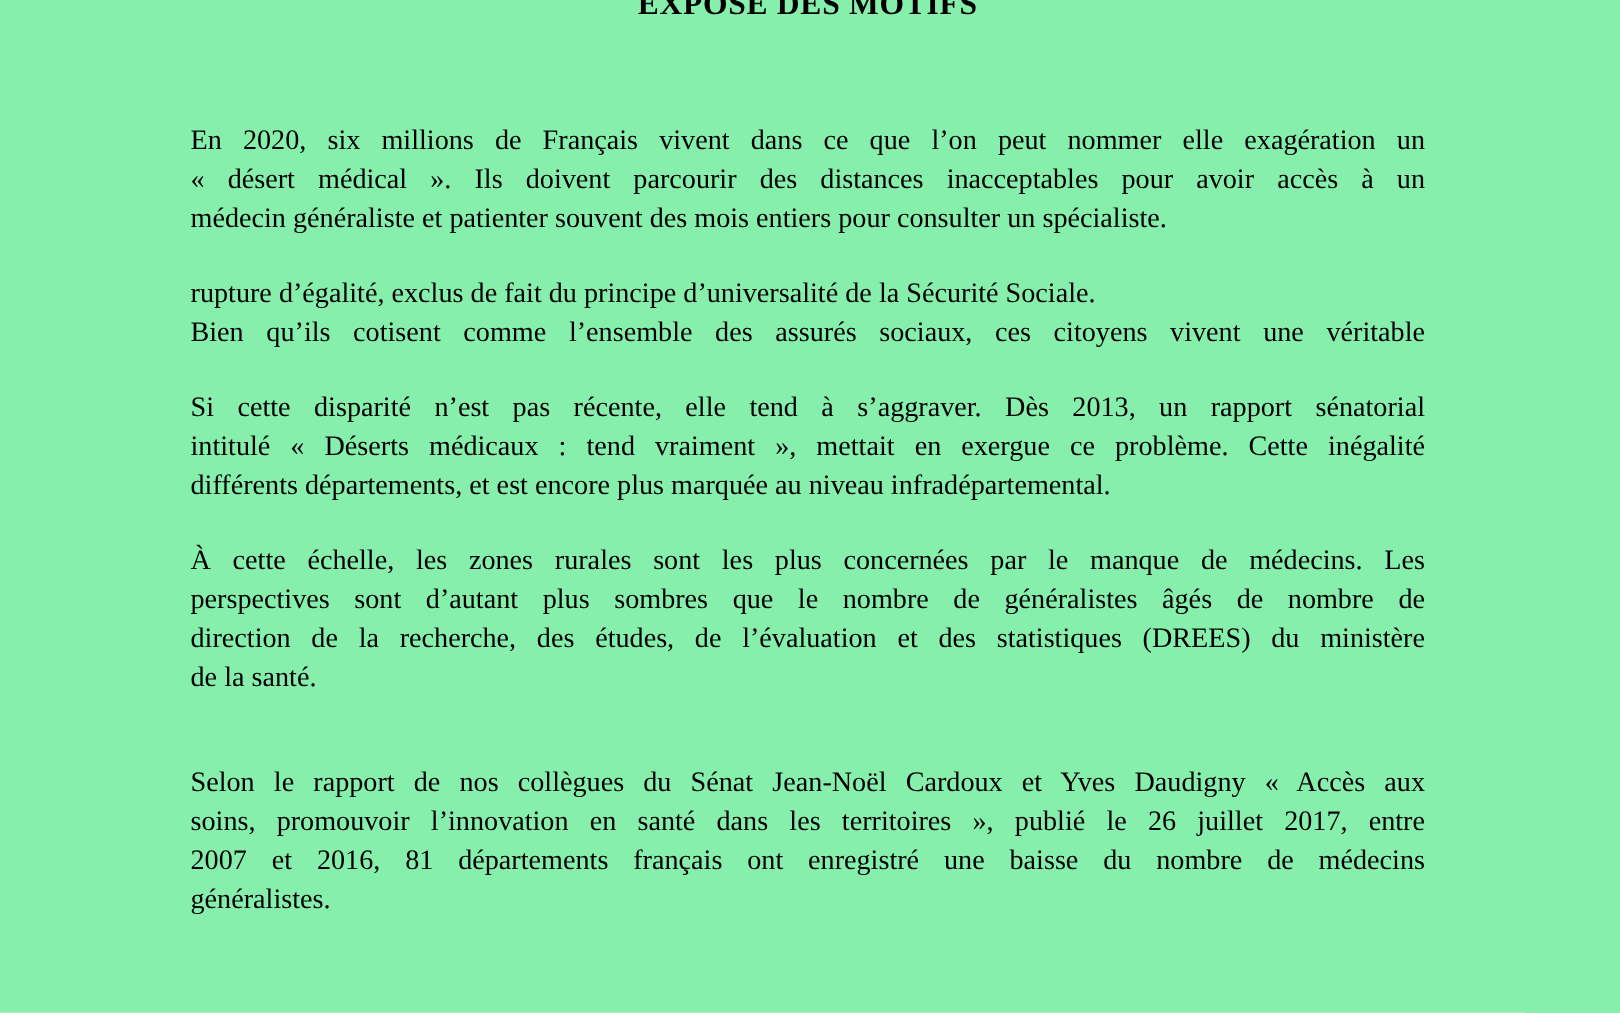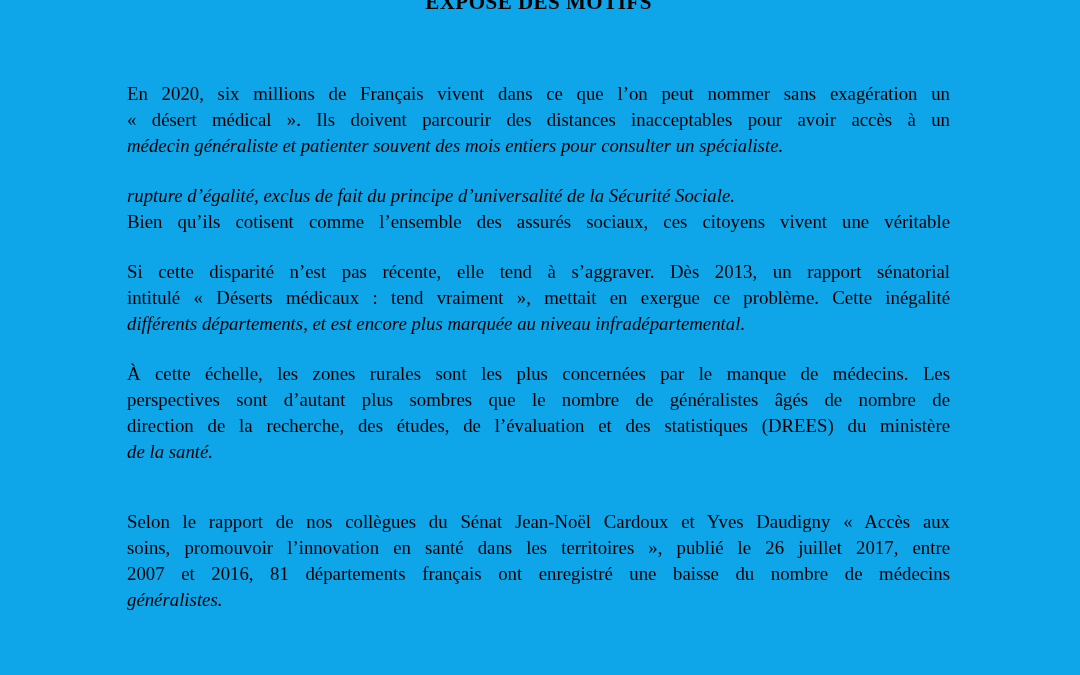--- a/index.html
+++ b/index.html
@@ -44,34 +44,33 @@
   }
   .line {
     text-align: justify;
     text-align-last: justify;
     height: 26px;
     overflow: hidden;
   }
   .line.last {
     text-align: left;
     text-align-last: left;
-    font-style: italic;
   }
 </style>
 </head>
 <body>
 
-<div class="page" style="background: #0ea5e9; color: rgb(0, 0, 0);">
+<div class="page" style="background: #86efac; color: rgb(0, 0, 0);">
   <div class="doc-title">EXPOSÉ DES MOTIFS</div>
 
   <div class="text-block">
 
     <div>
         <div class="para">
-          <div class="line">En 2020, six millions de Français vivent dans ce que l’on peut nommer sans exagération un</div>
+          <div class="line">En 2020, six millions de Français vivent dans ce que l’on peut nommer elle exagération un</div>
           <div class="line">« désert médical ». Ils doivent parcourir des distances inacceptables pour avoir accès à un</div>
           <div class="line last">médecin généraliste et patienter souvent des mois entiers pour consulter un spécialiste.</div>
         </div>
         <div class="para">
           <div class="line last">rupture d’égalité, exclus de fait du principe d’universalité de la Sécurité Sociale.</div>
           <div class="line">Bien qu’ils cotisent comme l’ensemble des assurés sociaux, ces citoyens vivent une véritable</div>
         </div>
         <div class="para">
           <div class="line">Si cette disparité n’est pas récente, elle tend à s’aggraver. Dès 2013, un rapport sénatorial</div>
           <div class="line">intitulé « Déserts médicaux : tend vraiment », mettait en exergue ce problème. Cette inégalité</div>

